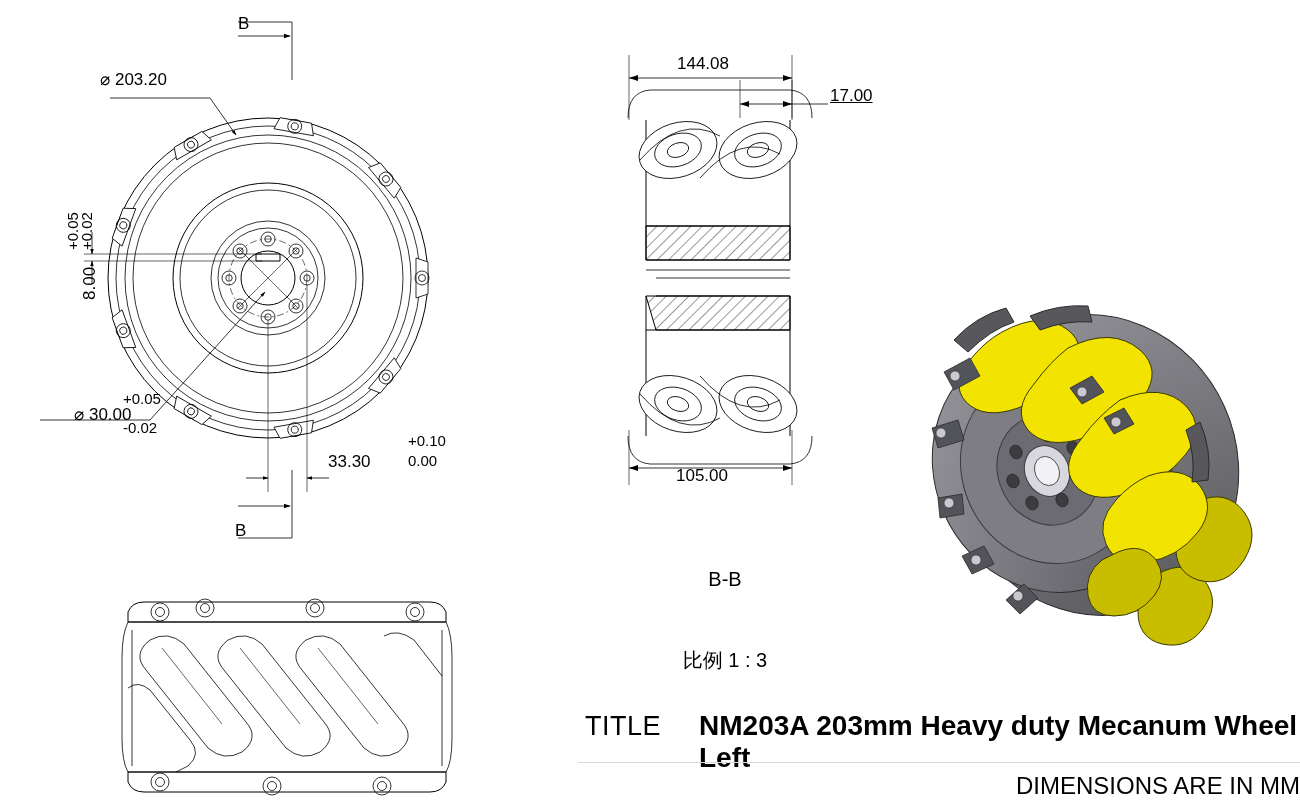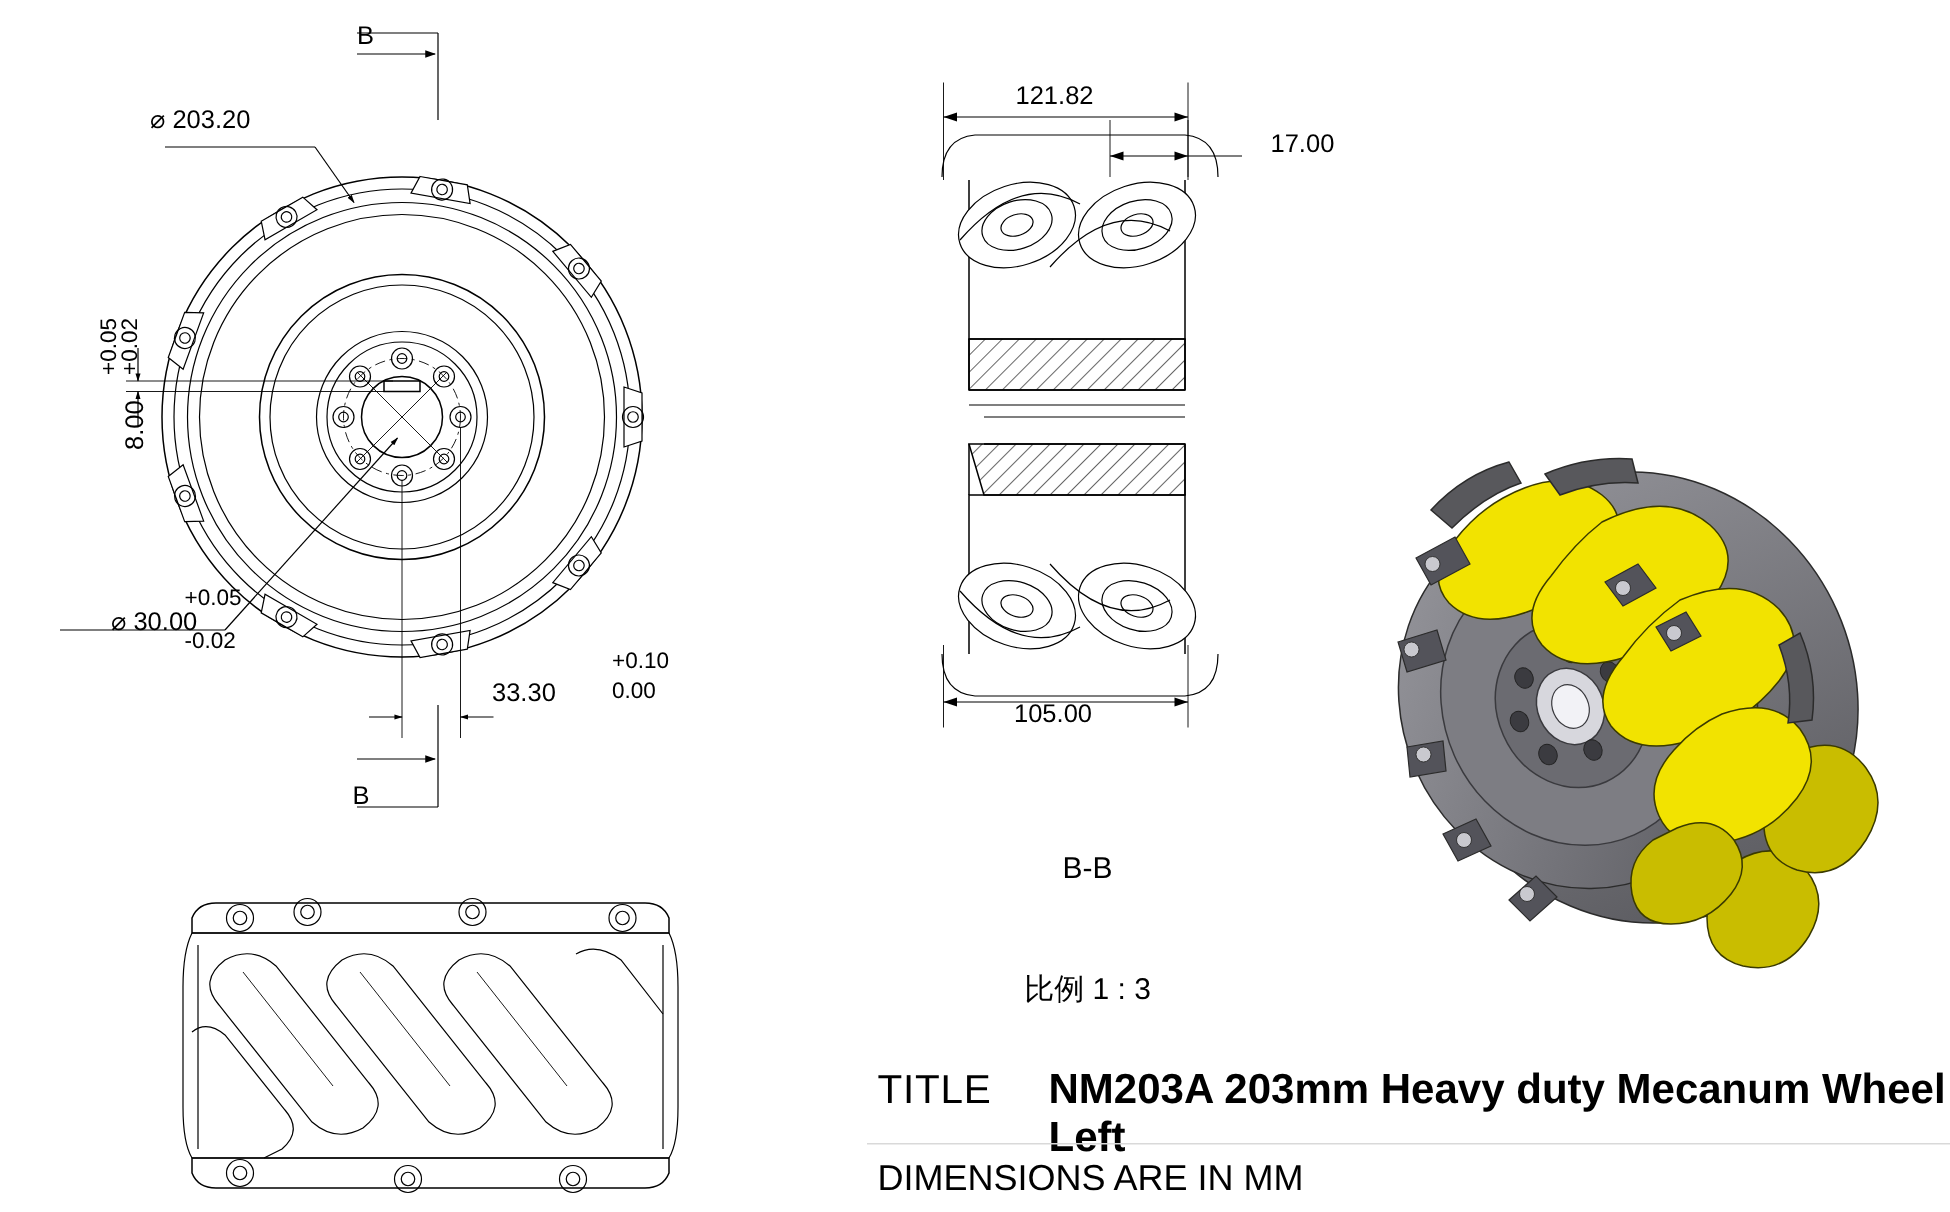--- a/index.html
+++ b/index.html
@@ -60,21 +60,21 @@
     top: 762px;
     width: 722px;
     height: 1px;
     background: #d9d9d9;
   }
   .subtitle {
     position: absolute;
     left: 585px;
     top: 772px;
     width: 715px;
-    text-align: left;
+    text-align: right;
     font-size: 24px;
   }
   .section-caption {
     position: absolute;
     text-align: center;
     font-size: 20px;
     line-height: 1.35;
     white-space: pre;
   }
   svg { display: block; }
@@ -408,22 +408,22 @@
   <div class="dimtext small" style="left:123px; top:419px;">-0.02</div>
 
   <div class="dimtext vlabel" style="left:80px; top:300px; transform: rotate(-90deg); font-size:17px;">8.00</div>
   <div class="dimtext vlabel" style="left:64px; top:250px; transform: rotate(-90deg);">+0.05</div>
   <div class="dimtext vlabel" style="left:78px; top:250px; transform: rotate(-90deg);">+0.02</div>
 
   <div class="dimtext" style="left:328px; top:452px;">33.30</div>
   <div class="dimtext small" style="left:408px; top:432px;">+0.10</div>
   <div class="dimtext small" style="left:408px; top:452px;">0.00</div>
 
-  <div class="dimtext" style="left:677px; top:54px;">121.82</div>
-  <div class="dimtext" style="left:847px; top:86px;">17.00</div>
+  <div class="dimtext" style="left:677px; top:54px;">144.08</div>
+  <div class="dimtext" style="left:830px; top:86px;text-decoration:underline;">17.00</div>
   <div class="dimtext" style="left:676px; top:466px;">105.00</div>
 
   <div class="section-caption" style="left:650px; top:512px; width:150px;">
     <div>B-B</div>
     <div>比例 1 : 3</div>
   </div>
 
   <div class="title-row">
     <div class="title-label">TITLE</div>
     <div class="title-value">NM203A 203mm Heavy duty Mecanum Wheel Left</div>

